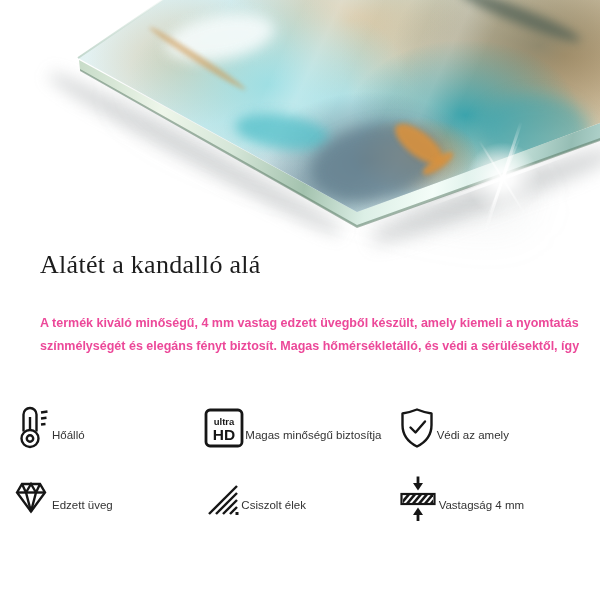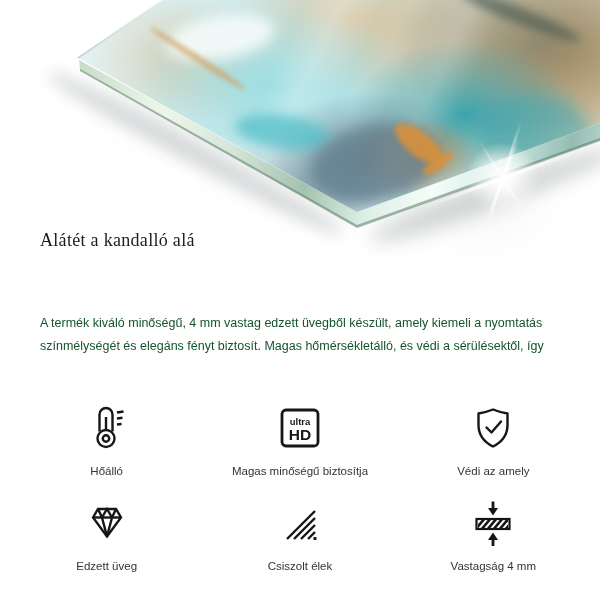--- a/index.html
+++ b/index.html
@@ -66,30 +66,30 @@
   .glow{left:463px;top:139px;width:80px;height:80px;border-radius:50%;
         background:radial-gradient(circle,rgba(255,255,255,1) 0%,rgba(255,255,255,.85) 18%,rgba(255,255,255,0) 65%);}
   .ray{background:linear-gradient(to right,rgba(255,255,255,0),#fff 50%,rgba(255,255,255,0));}
   .r1{left:418px;top:177px;width:170px;height:3px;transform:rotate(-20deg);}
   .r2{left:501px;top:119px;width:3px;height:120px;transform:rotate(18deg);
       background:linear-gradient(to bottom,rgba(255,255,255,0),#fff 50%,rgba(255,255,255,0));}
   .r3{left:458px;top:178px;width:90px;height:2px;transform:rotate(58deg);opacity:.8;}
   .r4{left:458px;top:178px;width:90px;height:2px;transform:rotate(-68deg);opacity:.8;}
 
   
-  .heading{position:absolute;left:40px;top:224px;margin:0;font-family:"Liberation Serif",serif;
-           font-weight:400;font-size:18px;line-height:33px;color:#1c1c1c;letter-spacing:.3px;
+  .heading{position:absolute;left:40px;top:248px;margin:0;font-family:"Liberation Serif",serif;
+           font-weight:400;font-size:26px;line-height:33px;color:#1c1c1c;letter-spacing:.3px;
            white-space:nowrap;z-index:7;}
-  .desc{position:absolute;left:40px;top:312px;font-size:12.5px;line-height:23px;color:#14532d;
-        white-space:nowrap;z-index:7;}
+  .desc{position:absolute;left:40px;top:312px;font-size:12.5px;line-height:23px;color:#ec4899;
+        white-space:nowrap;z-index:7;font-weight:bold;}
 
   
   .features{position:absolute;left:10px;top:404px;width:580px;display:grid;
             grid-template-columns:repeat(3,1fr);row-gap:22px;z-index:7;}
-  .feature{display:flex;flex-direction:column;align-items:center;}
+  .feature{display:flex;flex-direction:row;align-items:center;}
   .icon-wrap{height:48px;display:flex;align-items:center;justify-content:center;}
   .feature-label{margin-top:13px;font-size:11.5px;color:#333;text-align:center;}
   .ico{stroke:#161616;fill:none;stroke-width:2.4;}
   .ico .fill{fill:#161616;stroke:none;}
   .ico text{fill:#161616;stroke:none;font-family:"Liberation Sans",sans-serif;}
 </style>
 </head>
 <body>
 
 <div class="page">

